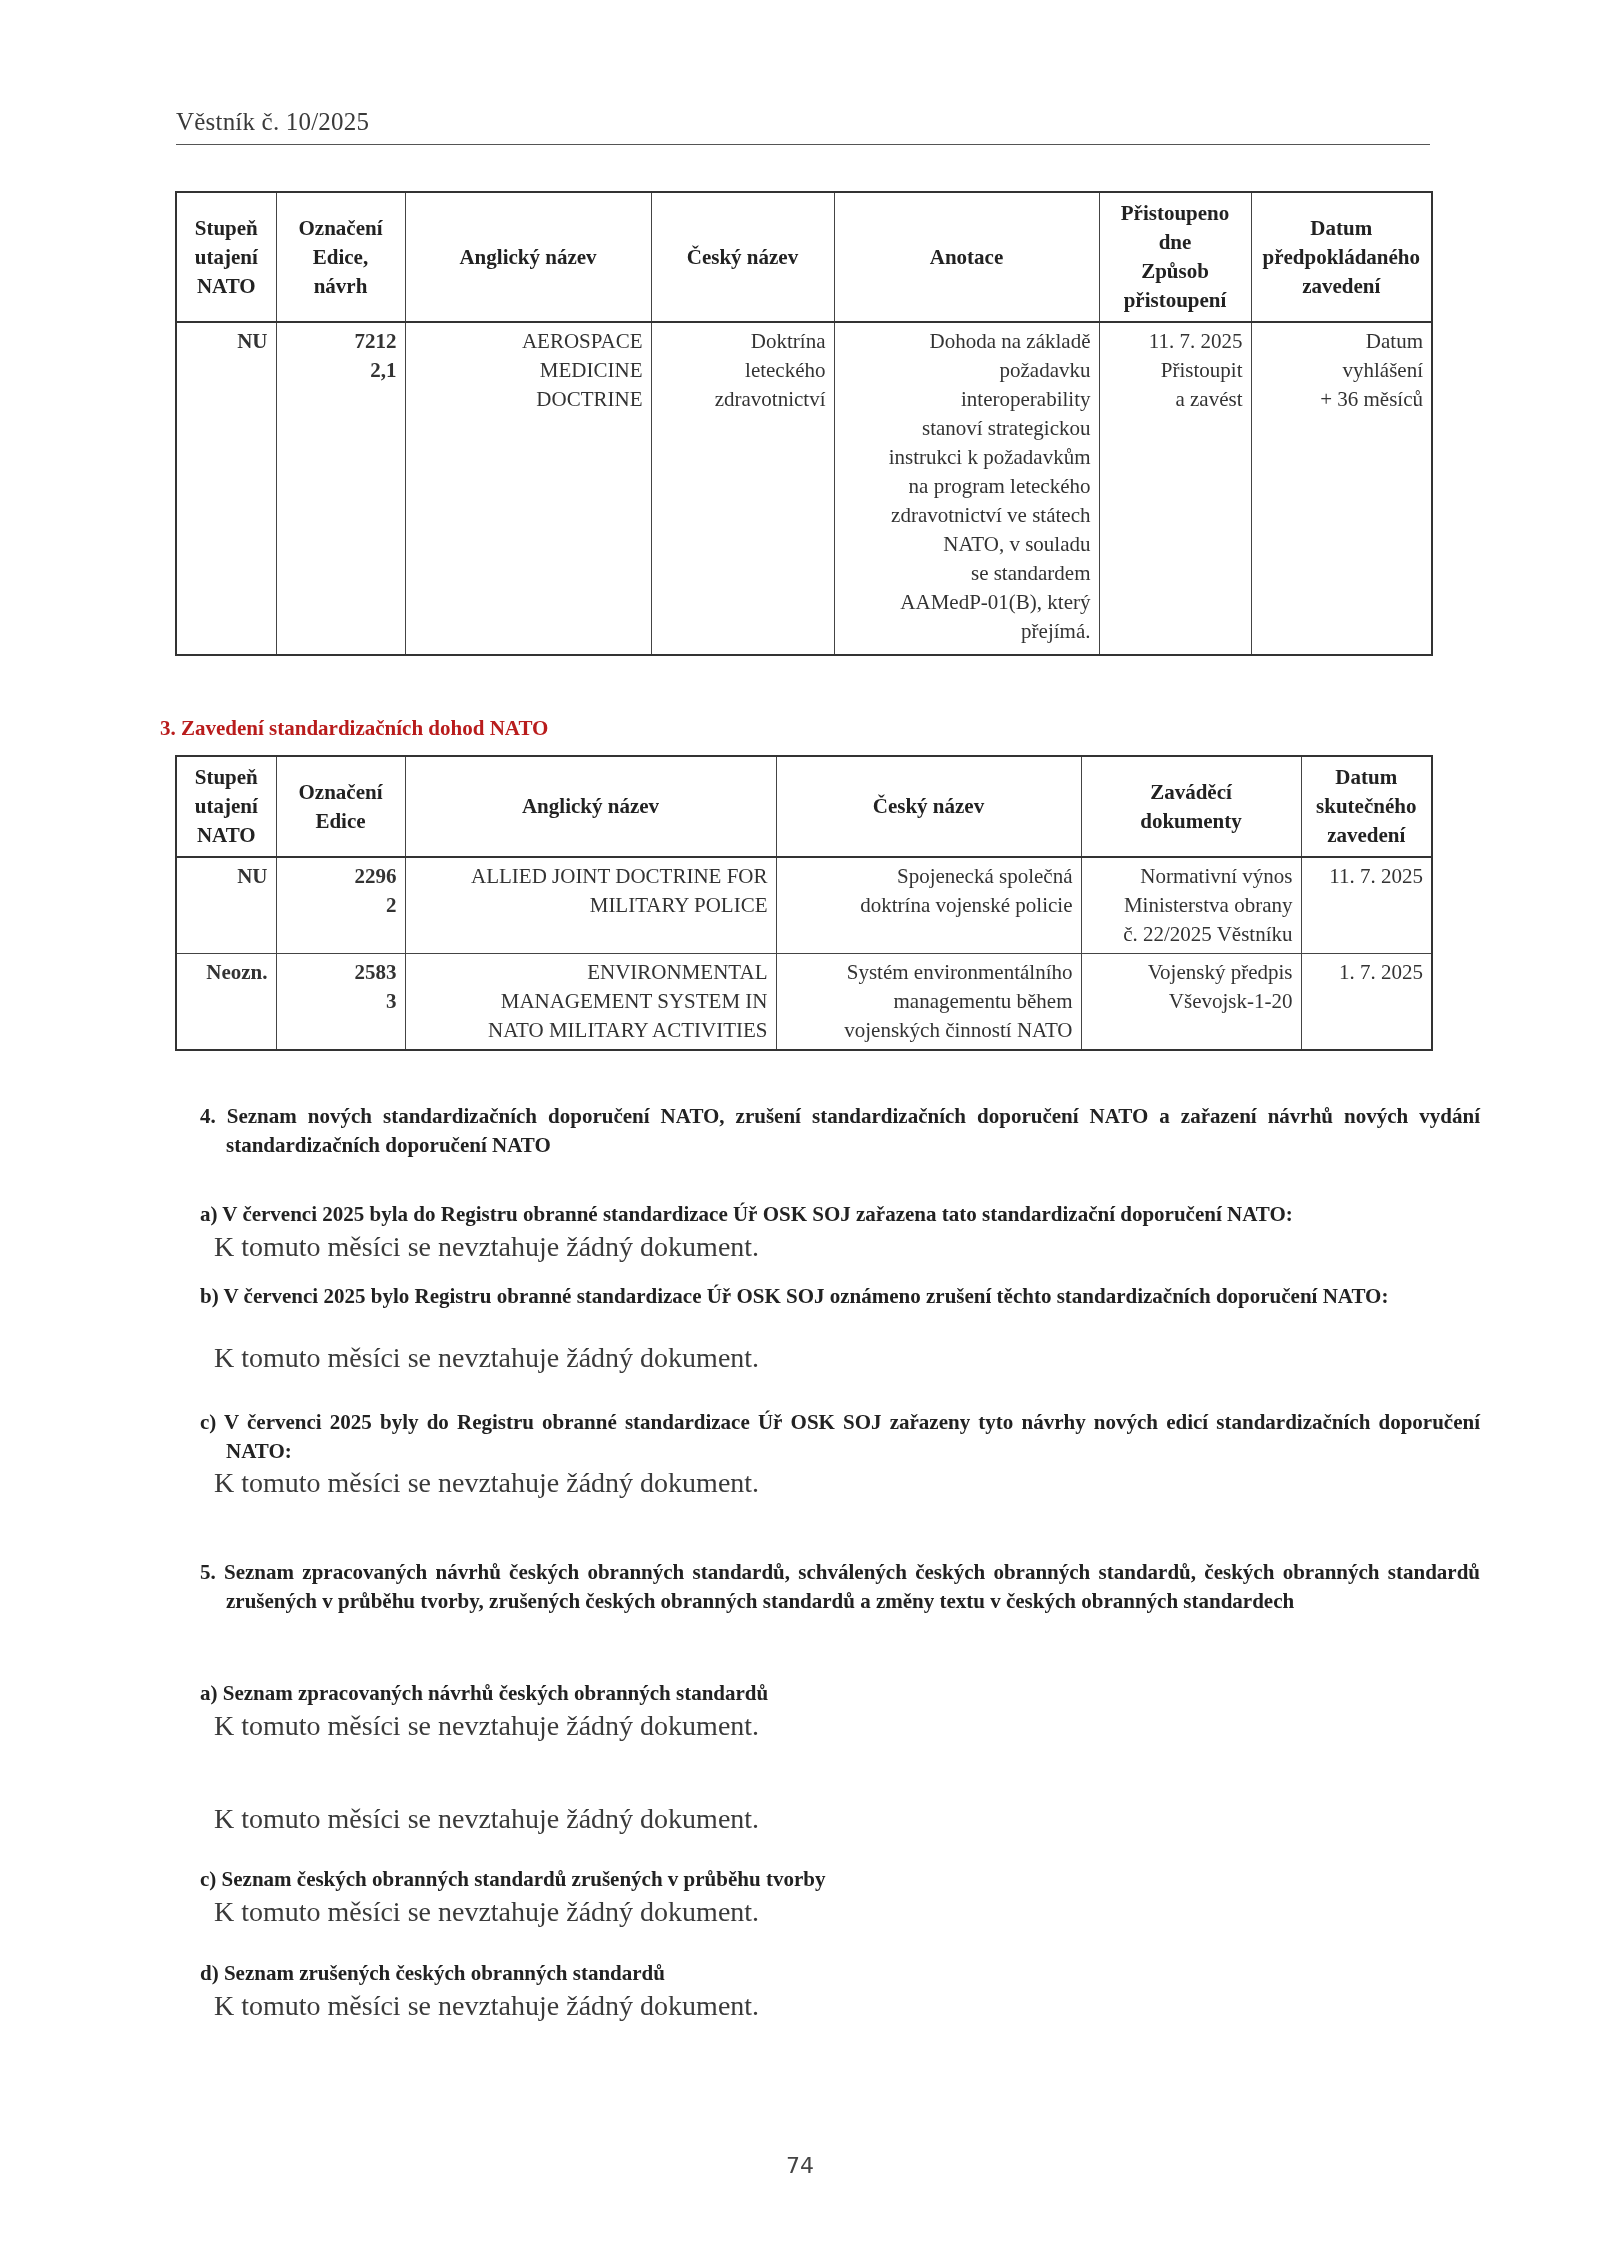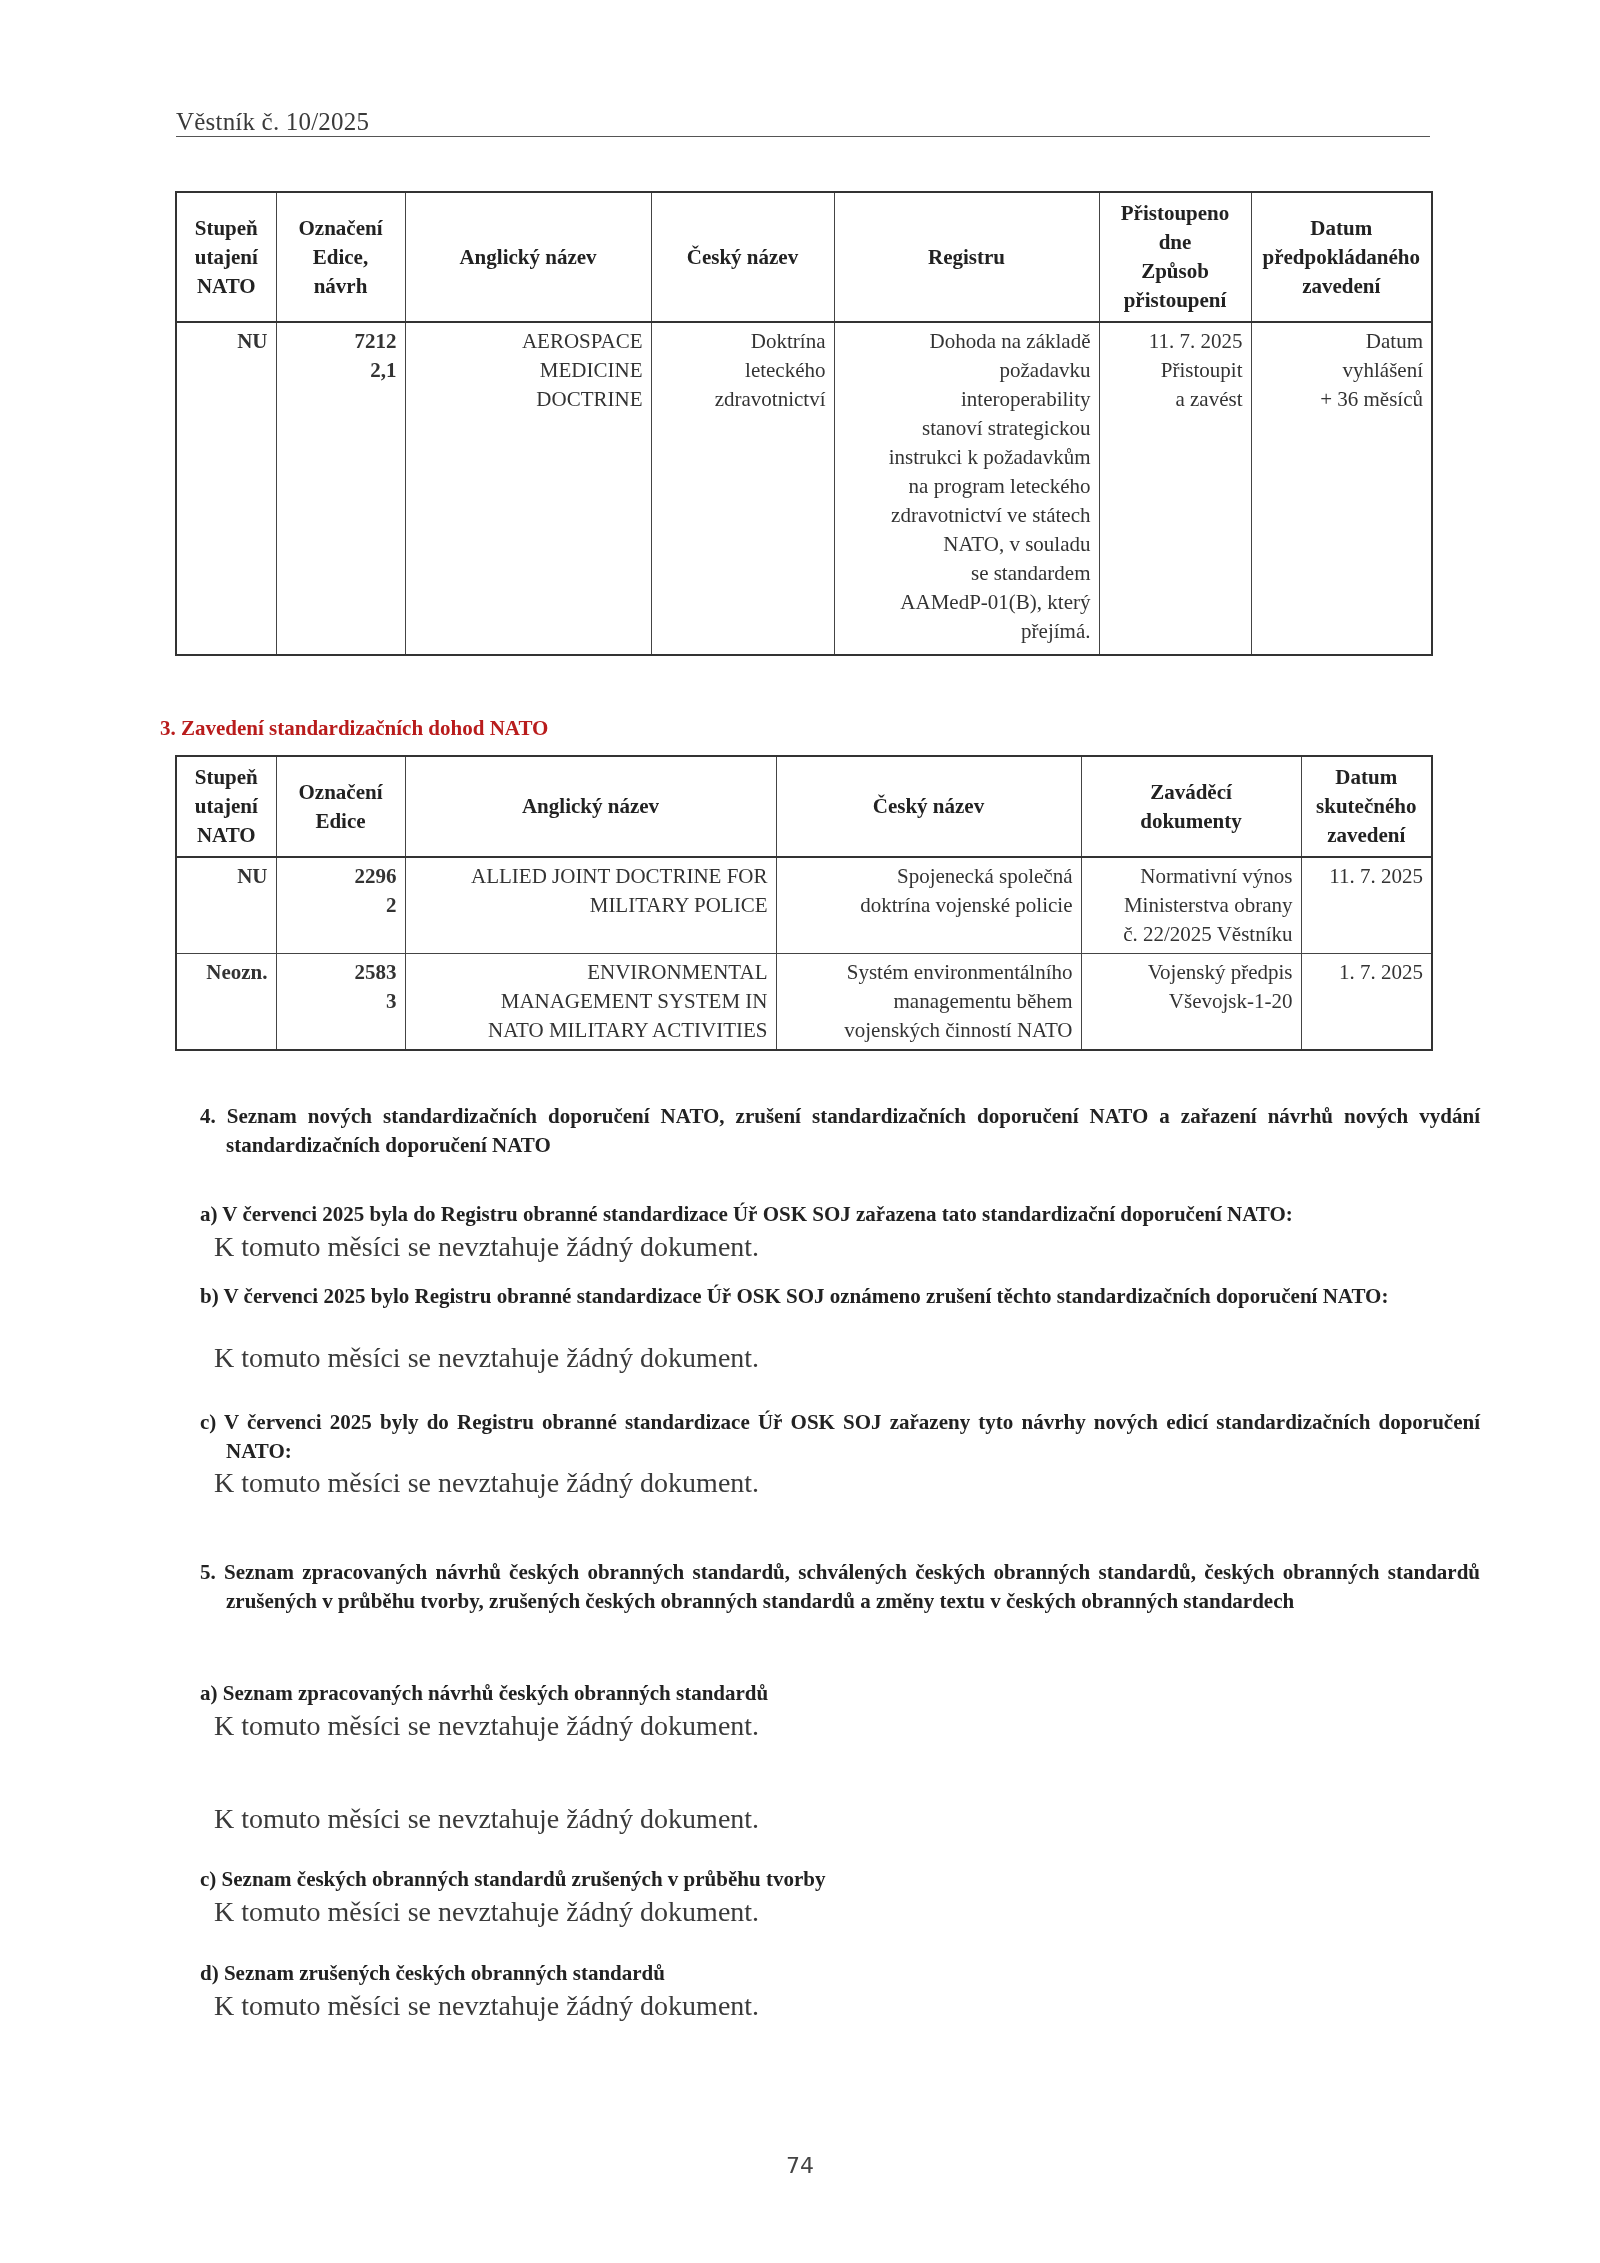--- a/index.html
+++ b/index.html
@@ -6,21 +6,21 @@
   body {
     width: 1600px; height: 2263px; position: relative; overflow: hidden;
     font-family: "Liberation Serif", "DejaVu Serif", serif;
     color: #2a2a2a;
   }
   .page { position: absolute; left: 0; top: 0; width: 1600px; height: 2263px; }
 
   .running-head {
     position: absolute; left: 176px; top: 108px; width: 1254px;
     font-size: 25px; color: #3a3a3a; letter-spacing: 0.2px;
-    border-bottom: 1.5px solid #555;
+    padding-bottom: 8px; border-bottom: 1.5px solid #555;
   }
 
   table.grid {
     position: absolute; border-collapse: collapse; table-layout: fixed;
     border: 2.5px solid #333;
   }
   table.grid th, table.grid td {
     border: 1.5px solid #444; vertical-align: top;
     font-size: 21px; line-height: 29px; text-align: right;
   }
@@ -74,21 +74,21 @@
     <tbody>
         <tr class="head" style="height:124px">
       <th class="ml">Stupeň
 utajení
 NATO</th>
       <th class="ml">Označení
 Edice,
 návrh</th>
       <th class="ml">Anglický název</th>
       <th class="ml">Český název</th>
-      <th class="ml">Registru</th>
+      <th class="ml">Anotace</th>
       <th class="ml">Přistoupeno
 dne
 Způsob
 přistoupení</th>
       <th class="ml">Datum
 předpokládaného
 zavedení</th>
     </tr>
     <tr style="height:333px">
       <td class="c b">NU</td>

